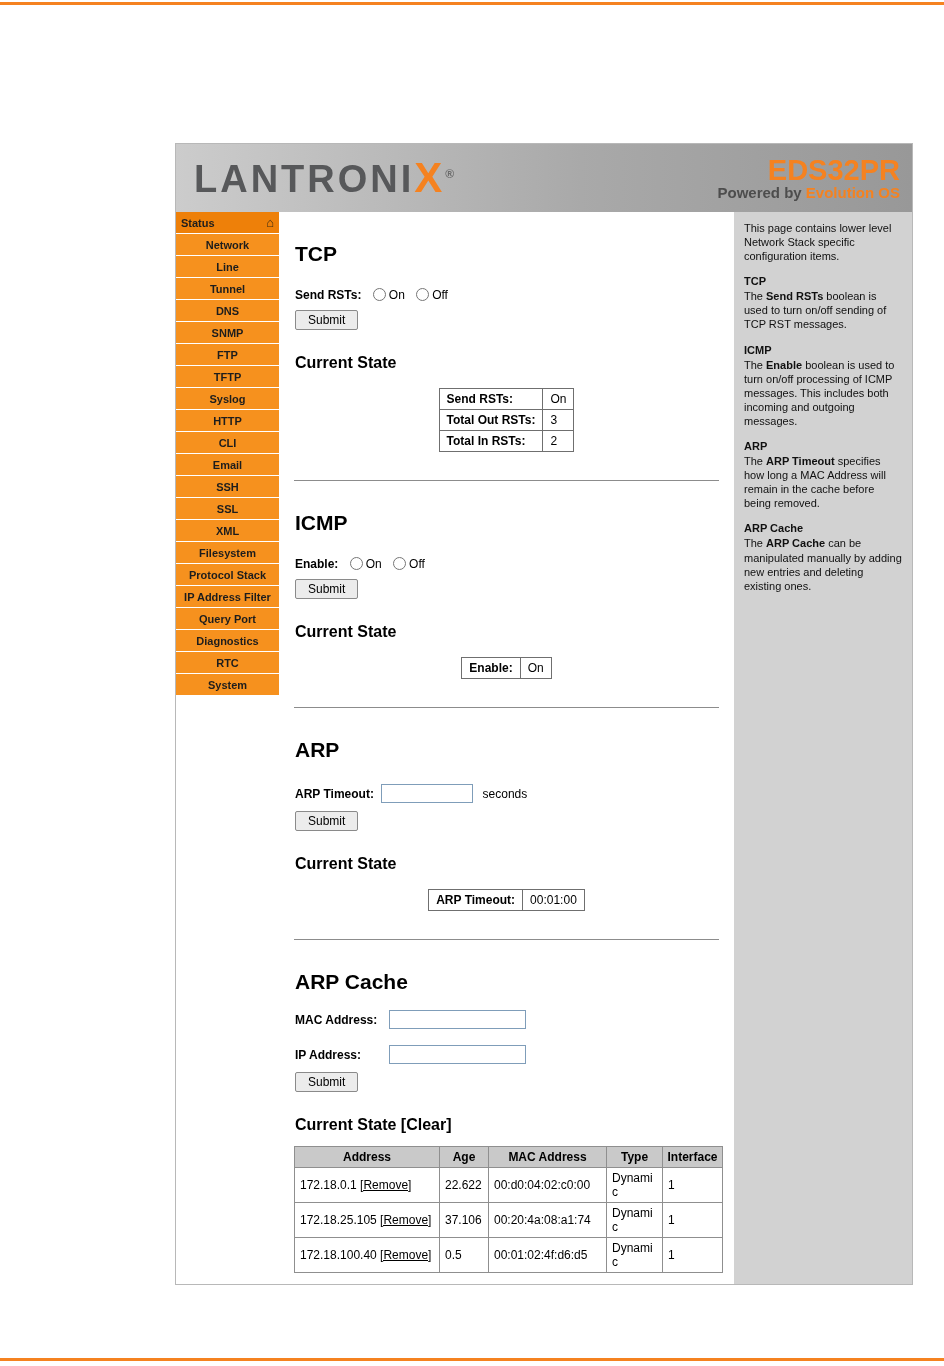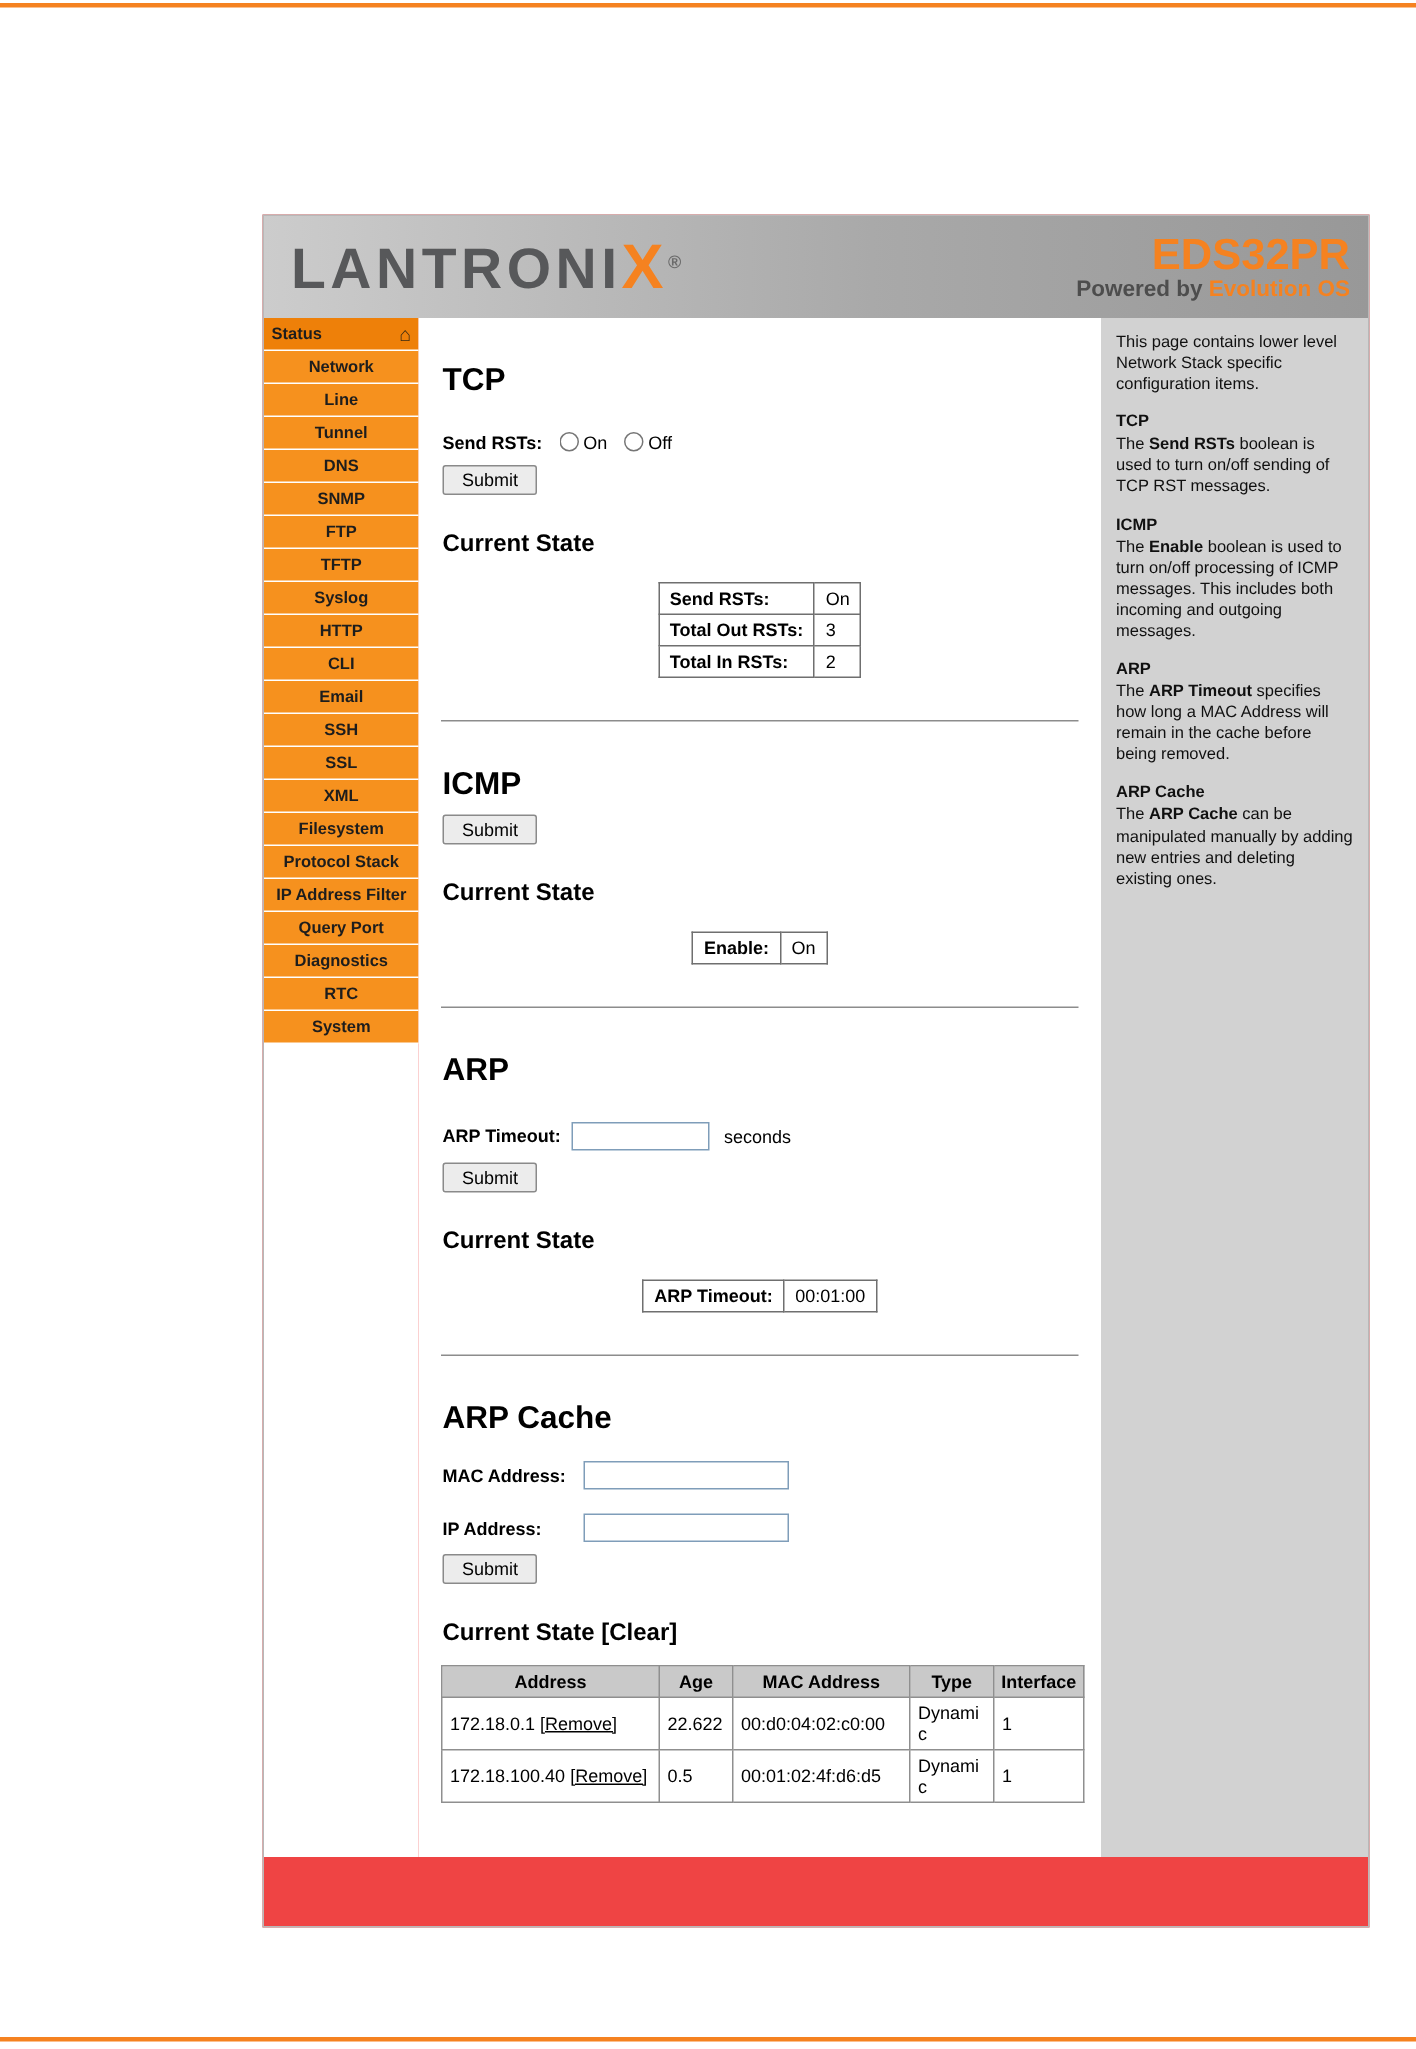--- a/index.html
+++ b/index.html
@@ -6,21 +6,21 @@
   html,body { margin:0; padding:0; background:#ffffff; }
   body {
     width:944px; height:1366px; position:relative;
     font-family:"Liberation Sans", sans-serif; color:#000;
   }
   .top-stripe { position:absolute; left:0; top:2px; width:944px; height:3px; background:#F58220; }
   .bottom-stripe { position:absolute; left:0; top:1358px; width:944px; height:3px; background:#F58220; }
 
   .frame {
     position:absolute; left:175px; top:143px; width:738px; height:1142px;
-    border:1px solid #b8b8b8; background:#ef4444; overflow:hidden;
+    border:1px solid #b8b8b8; background:#14532d; overflow:hidden;
   }
 
   
   .header {
     height:68px; background:linear-gradient(to right,#cccccc,#a9a9a9 55%,#989898);
     display:flex; justify-content:space-between; align-items:center; padding:0 12px 0 18px;
   }
   .logo { font-size:38px; font-weight:bold; letter-spacing:3px; color:#57585a; white-space:nowrap; }
   .logo .x { color:#F58220; font-size:42px; }
   .logo .reg { font-size:12px; color:#6a6a6a; vertical-align:super; letter-spacing:0; }
@@ -155,20 +155,25 @@
                 <td class="lbl">Total In RSTs:</td>
                 <td class="val">2</td>
               </tr>
           </tbody>
         </table>
         <div class="hr"></div>
       </section>
 
       <section>
         <h1 class="h1">ICMP</h1>
+        <div class="field-row">
+          <span class="flabel">Enable:</span>
+          <label class="rlabel"><input type="radio" name="icmp_enable" style=""><span>On</span></label>
+          <label class="rlabel"><input type="radio" name="icmp_enable" style=""><span>Off</span></label>
+        </div>
         <div class="btn-row"><input type="button" class="btn" value="Submit" style=""></div>
         <h2 class="h2">Current State</h2>
         <table class="state-table">
           <tbody>
             <tr>
                 <td class="lbl">Enable:</td>
                 <td class="val">On</td>
               </tr>
           </tbody>
         </table>
@@ -220,20 +225,27 @@
           </thead>
           <tbody>
             <tr>
               <td><span>172.18.0.1</span> <a class="rm">[Remove]</a></td>
               <td>22.622</td>
               <td>00:d0:04:02:c0:00</td>
               <td>Dynamic</td>
               <td>1</td>
             </tr>
             <tr>
+              <td><span>172.18.25.105</span> <a class="rm">[Remove]</a></td>
+              <td>37.106</td>
+              <td>00:20:4a:08:a1:74</td>
+              <td>Dynamic</td>
+              <td>1</td>
+            </tr>
+            <tr>
               <td><span>172.18.100.40</span> <a class="rm">[Remove]</a></td>
               <td>0.5</td>
               <td>00:01:02:4f:d6:d5</td>
               <td>Dynamic</td>
               <td>1</td>
             </tr>
           </tbody>
         </table>
       </section>
 

